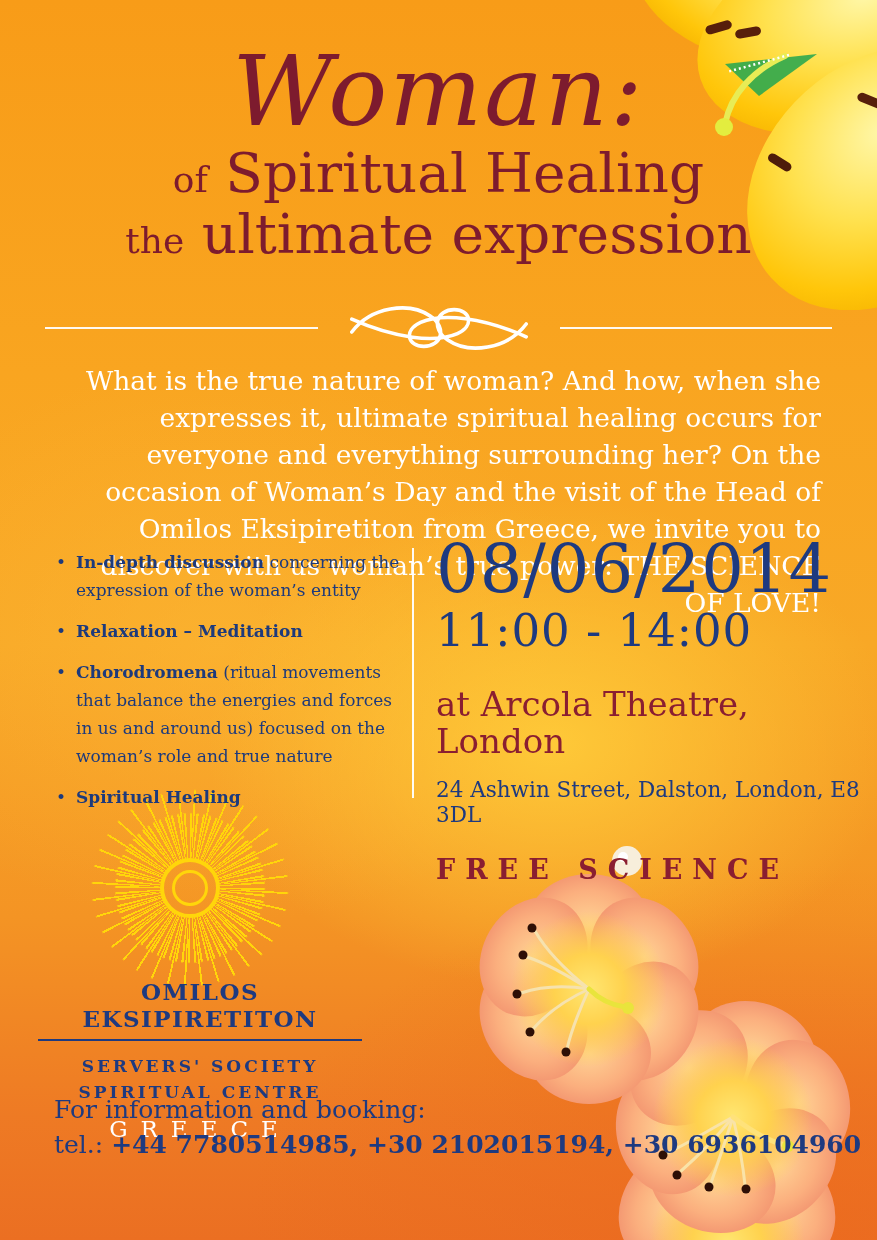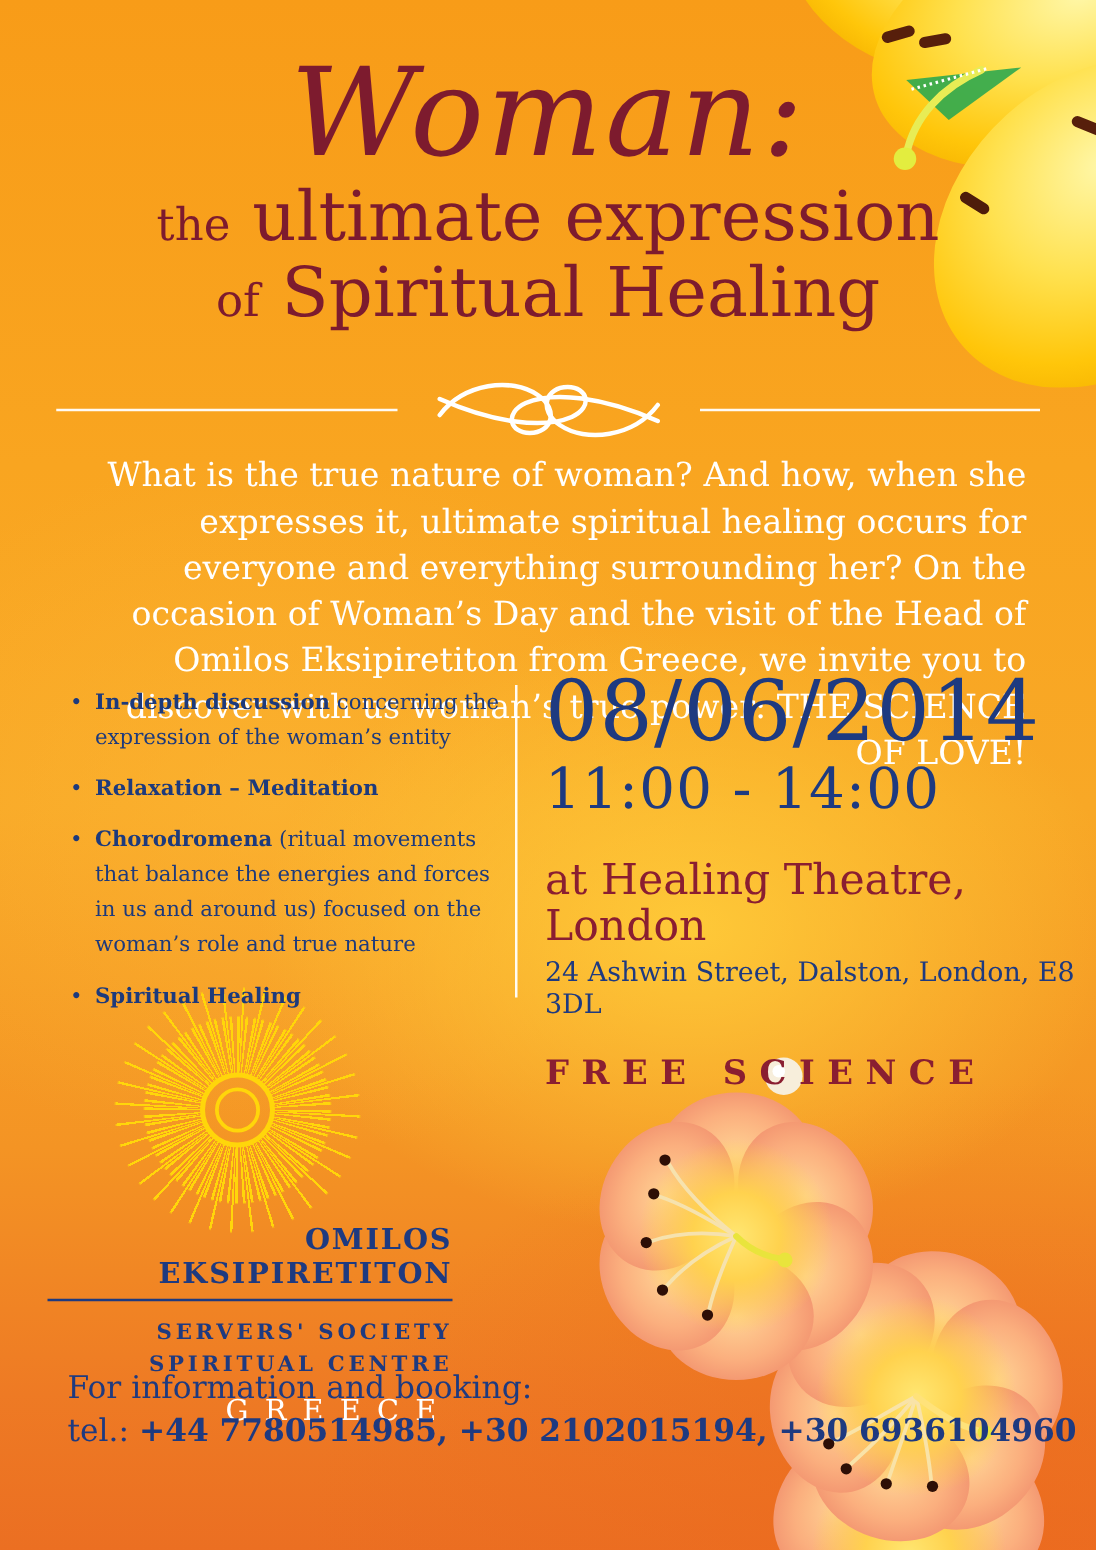--- a/index.html
+++ b/index.html
@@ -40,38 +40,38 @@
   .bullets ul{list-style:none;margin:0;padding:0;}
   .bullets li{margin-bottom:13px;padding-left:20px;position:relative;}
   .bullets li::before{content:"•";position:absolute;left:0;top:0;color:#1D3A7C;}
   .bullets b{font-weight:bold;}
   .vline{left:412px;top:548px;width:2px;height:250px;background:rgba(255,255,255,.95);z-index:3;}
 
   .event{left:436px;top:534px;width:436px;z-index:3;}
   .event-date{font-size:67px;line-height:1.05;color:#1E3A80;letter-spacing:1px;}
   .event-time{font-size:45px;line-height:1.1;color:#1E3A80;margin-top:2px;letter-spacing:1px;}
   .event-venue{font-size:34px;line-height:1.1;color:#8A1E31;margin-top:30px;}
-  .event-address{font-size:21.5px;color:#1E3A80;margin-top:5px;}
+  .event-address{font-size:21.5px;color:#1E3A80;margin-top:16px;}
   .event-free{font-size:27px;color:#8A1E31;letter-spacing:10px;margin-top:27px;font-weight:600;}
 
   
   .sun{left:104px;top:802px;width:172px;height:172px;z-index:2;}
   .sun .rays{position:absolute;inset:0;border-radius:50%;
     background:repeating-conic-gradient(from 0deg,#FFD60A 0deg 1.7deg,transparent 1.7deg 5deg);
     -webkit-mask:radial-gradient(circle closest-side,transparent 0 31%,#000 33% 86%,transparent 88%);
     mask:radial-gradient(circle closest-side,transparent 0 31%,#000 33% 86%,transparent 88%);}
   .sun .rays-long{position:absolute;inset:-14px;border-radius:50%;
     background:repeating-conic-gradient(from 2.4deg,#FFD60A 0deg 1.2deg,transparent 1.2deg 10deg);
     -webkit-mask:radial-gradient(circle closest-side,transparent 0 30%,#000 32% 97%,transparent 99%);
     mask:radial-gradient(circle closest-side,transparent 0 30%,#000 32% 97%,transparent 99%);}
   .sun .ring1{position:absolute;left:50%;top:50%;width:52px;height:52px;margin:-30px 0 0 -30px;border:4px solid #FFD60A;border-radius:50%;}
   .sun .ring2{position:absolute;left:50%;top:50%;width:30px;height:30px;margin:-18.5px 0 0 -18.5px;border:3.5px solid #FFD60A;border-radius:50%;}
 
   
-  .org{left:38px;top:978px;width:324px;text-align:right;z-index:3;color:#1E3A80;}
+  .org{left:38px;top:978px;width:324px;text-align:center;z-index:3;color:#1E3A80;}
   .org-name{font-size:23px;font-weight:bold;letter-spacing:1.5px;display:inline-block;padding-bottom:7px;border-bottom:2px solid #1E3A80;}
   .org-sub{font-size:17px;font-weight:bold;letter-spacing:3px;line-height:26px;margin-top:12px;}
   .org-country{font-size:23px;color:#fff;letter-spacing:13px;margin-top:11px;}
 
   
   .contact{left:54px;top:1092px;z-index:3;color:#1E3A80;font-size:25px;line-height:35px;}
   .contact b{font-weight:bold;}
   .contact .website{font-size:31px;font-weight:bold;color:#fff;margin-top:6px;letter-spacing:0.5px;}
 </style>
 </head>
@@ -168,22 +168,22 @@
       <path d="M0 0 C 10 10, 22 16, 36 18" stroke="#E9E43C" stroke-width="5" fill="none" stroke-linecap="round"></path>
       <circle cx="39" cy="19" r="6" fill="#E9E43C"></circle>
 
       <circle cx="38" cy="-128" r="15" fill="#F7EEDB"></circle>
       <circle cx="34" cy="-132" r="5" fill="#FFFFFF"></circle>
     </g>
   </svg>
 
   <div class="abs titleblock">
     <div class="title-script">Woman:</div>
+    <div class="title-line"><span class="title-small">of</span> <span>Spiritual Healing</span></div>
     <div class="title-line"><span class="title-small">the</span> <span>ultimate expression</span></div>
-    <div class="title-line"><span class="title-small">of</span> <span>Spiritual Healing</span></div>
   </div>
 
   <div class="abs divider">
     <div class="rule"></div>
     <svg width="210" height="56" viewBox="0 0 230 70" aria-hidden="true">
       <g fill="none" stroke="#FFFFFF" stroke-width="4.5" stroke-linecap="round">
         <path d="M6 40 C 30 8, 78 2, 104 20 C 126 35, 118 58, 96 58 C 76 58, 70 38, 92 28 C 120 16, 170 22, 224 46"></path>
         <path d="M224 30 C 200 62, 152 68, 126 50 C 104 35, 112 12, 134 12 C 154 12, 160 32, 138 42 C 110 54, 60 48, 6 24"></path>
       </g>
     </svg>
@@ -199,21 +199,21 @@
       <li><b>Chorodromena</b><span> (ritual movements that balance the energies and forces in us and around us) focused on the woman’s role and true nature</span></li>
       <li><b>Spiritual Healing</b><span></span></li>
     </ul>
   </div>
 
   <div class="abs vline"></div>
 
   <div class="abs event">
     <div class="event-date">08/06/2014</div>
     <div class="event-time">11:00 - 14:00</div>
-    <div class="event-venue">at Healing Theatre, London</div>
+    <div class="event-venue">at Arcola Theatre, London</div>
     <div class="event-address">24 Ashwin Street, Dalston, London, E8 3DL</div>
     <div class="event-free">FREE SCIENCE</div>
   </div>
 
   <div class="abs sun">
     <div class="rays-long"></div>
     <div class="rays"></div>
     <div class="ring1"></div>
     <div class="ring2"></div>
   </div>

